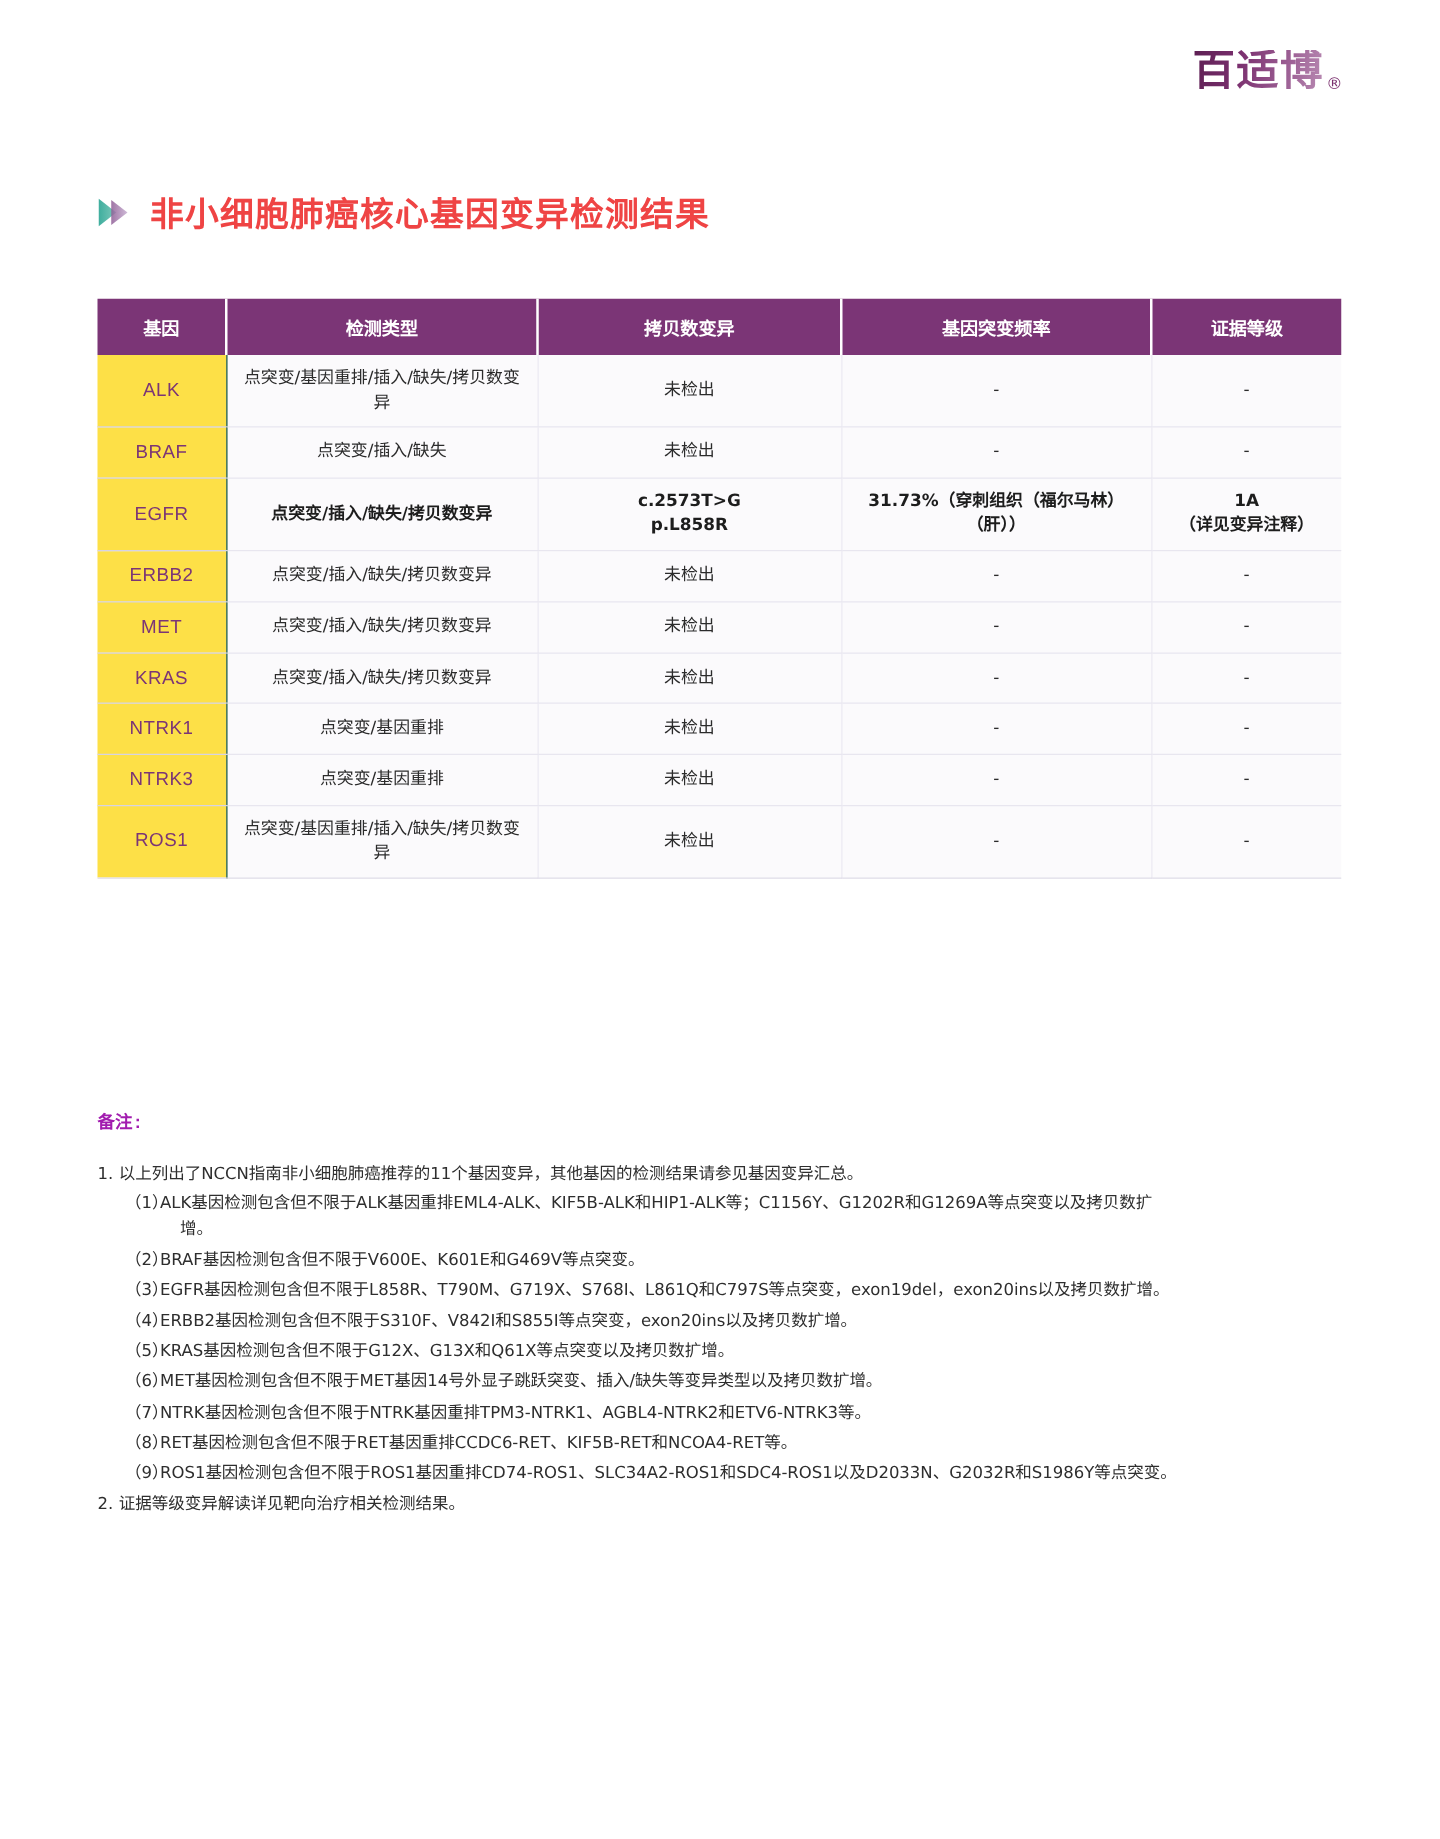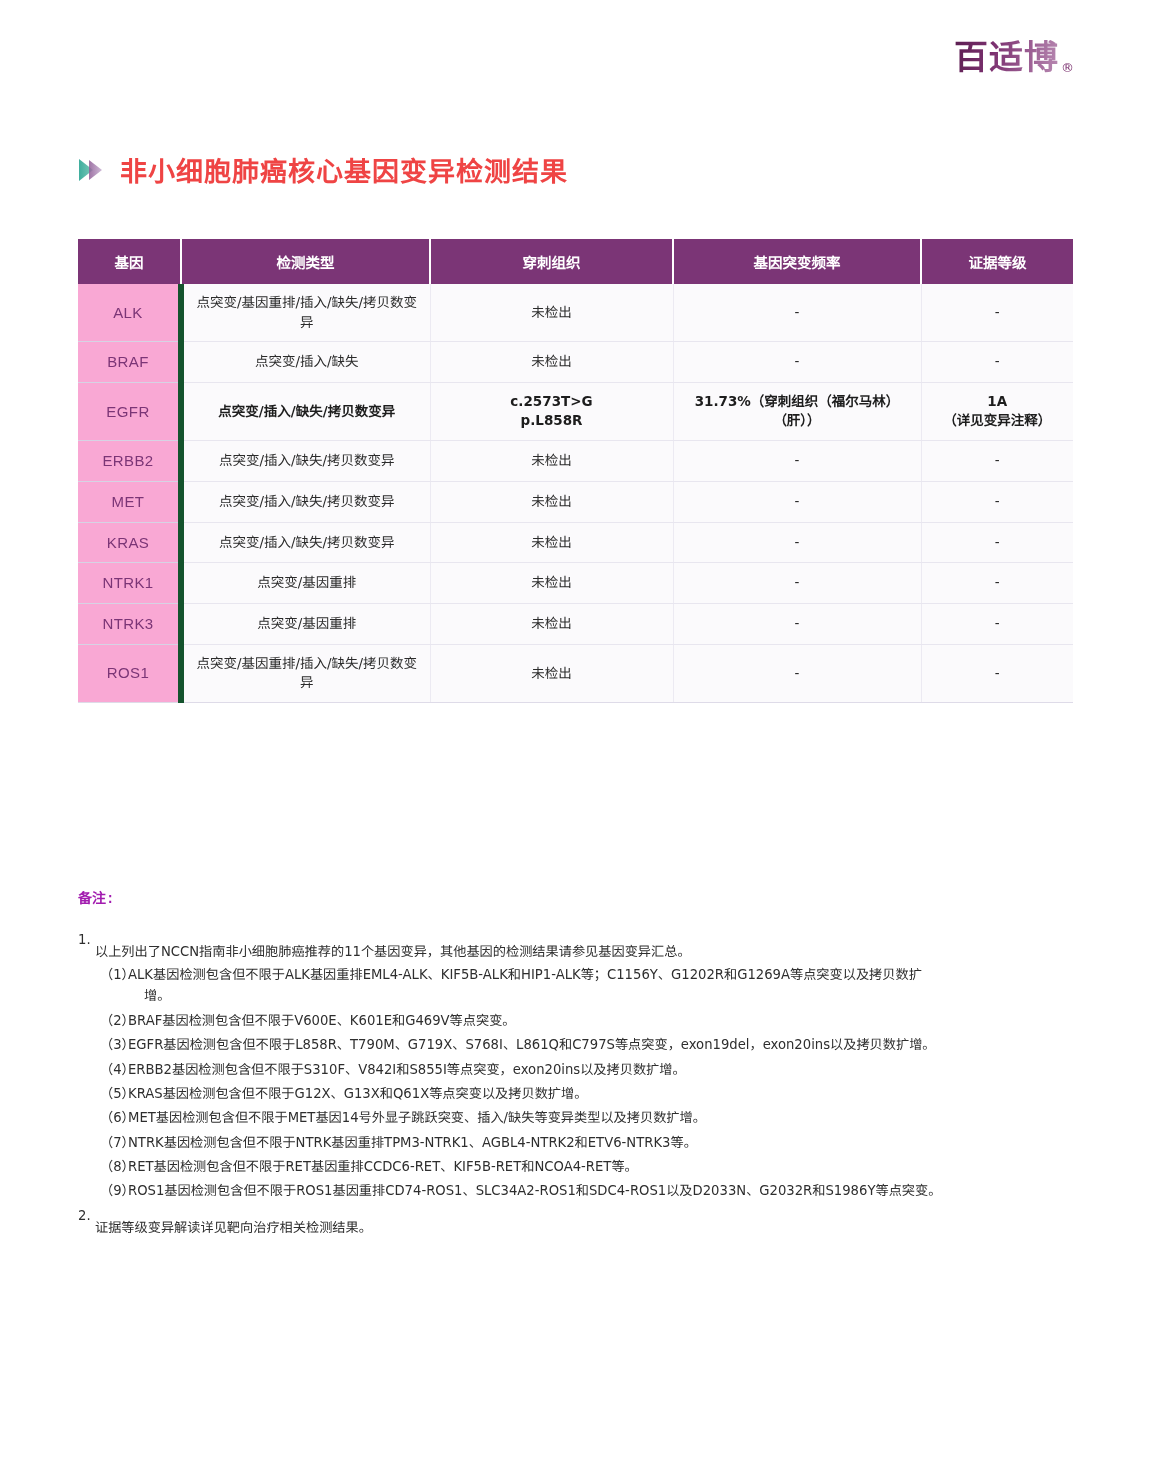--- a/index.html
+++ b/index.html
@@ -114,25 +114,25 @@
     text-align: center;
     vertical-align: middle;
     line-height: 1.45;
     color: #2b2b2b;
     font-family: "DejaVu Sans", "Liberation Sans", sans-serif;
   }
   .result-table td:last-child { border-right: none; }
   .result-table tr:last-child td { border-bottom: 1px solid #dedbe8; }
 
   .result-table td.gene-cell {
-    background: #f9a8d4;
+    background: #fde047;
     color: #7b3576;
     font-size: 15px;
     letter-spacing: .4px;
-    border-right: 6px solid #14532d;
+    border-right: 1px solid #14532d;
     border-bottom: 1px solid #d6d3e4;
     font-family: "Liberation Sans", sans-serif;
   }
   .result-table tr.row-hit td {
     font-weight: bold;
     color: #1d1d1d;
   }
   .result-table tr.row-hit td.gene-cell {
     font-weight: normal;
     color: #7b3576;
@@ -162,21 +162,20 @@
     display: flex;
     align-items: flex-start;
     margin-bottom: 2px;
   }
   .note-num {
     flex: 0 0 auto;
     width: 17px;
   }
   .note-text {
     flex: 1 1 auto;
-    margin-top: 12px;
   }
   .subnotes {
     margin-top: 2px;
   }
   .subnote-item {
     display: flex;
     align-items: flex-start;
     padding-left: 22px;
     margin-bottom: 3px;
   }
@@ -223,21 +222,21 @@
     <col class="c-gene">
       <col class="c-type">
       <col class="c-result">
       <col class="c-freq">
       <col class="c-level">
   </colgroup>
   <thead>
     <tr>
       <th>基因</th>
       <th>检测类型</th>
-      <th>穿刺组织</th>
+      <th>拷贝数变异</th>
       <th>基因突变频率</th>
       <th>证据等级</th>
     </tr>
   </thead>
   <tbody>
     <tr>
       <td class="gene-cell">ALK</td>
       <td>点突变/基因重排/插入/缺失/拷贝数变异</td>
       <td>未检出</td>
       <td class="dash">-</td>

